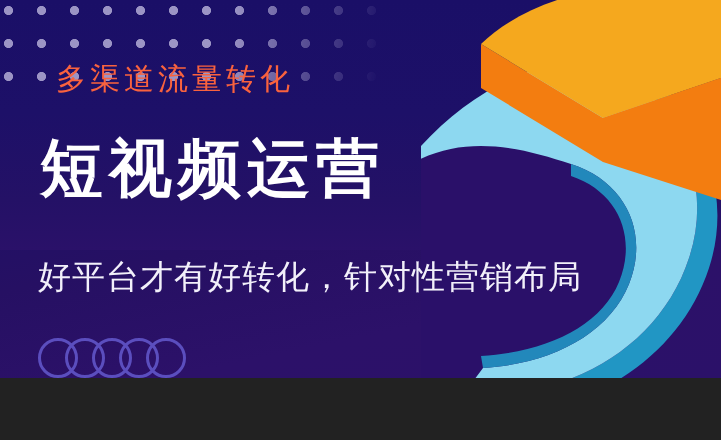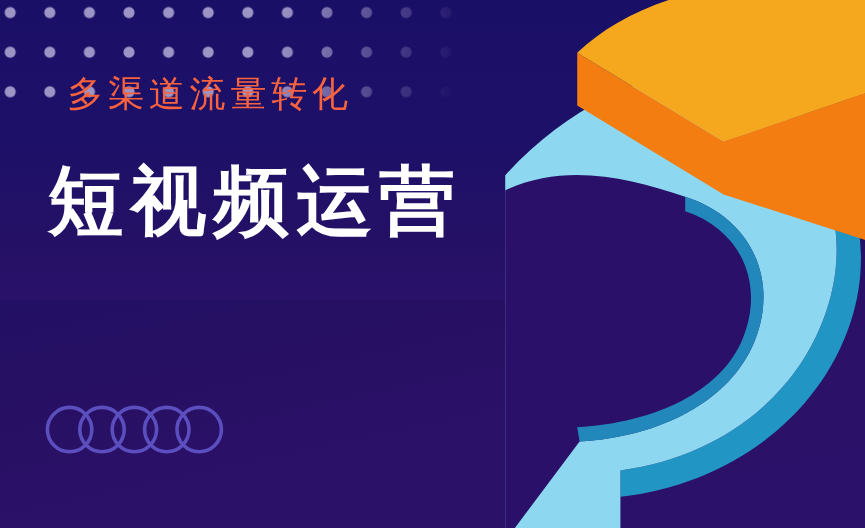--- a/index.html
+++ b/index.html
@@ -1,18 +1,18 @@
 <!DOCTYPE html>
 <html><head>
 <meta charset="utf-8">
 <style>
   html,body{margin:0;padding:0;background:#222;}
   #banner{
     position:relative;
-    width:721px;height:440px;
+    width:721px;height:378px;
     overflow:hidden;
     background:#2a1069;
     font-family:"Liberation Sans","DejaVu Sans",sans-serif;
     user-select:none;
   }
   
   .bg-base{
     position:absolute;inset:0;
     background:
       linear-gradient(168deg,#1b0f66 0%,#1d1068 28%,#261063 55%,#2c1169 78%,#2b1169 100%);
@@ -178,14 +178,15 @@
                L 300 200
                L 182 162
                Z"></path>
     </g>
   </svg>
 
   <div class="eyebrow">多渠道流量转化</div>
 
   <div class="headline">短视频运营</div>
 
+  <div class="subhead">好平台才有好转化，针对性营销布局</div>
 
 </div>
 
 </body></html>

